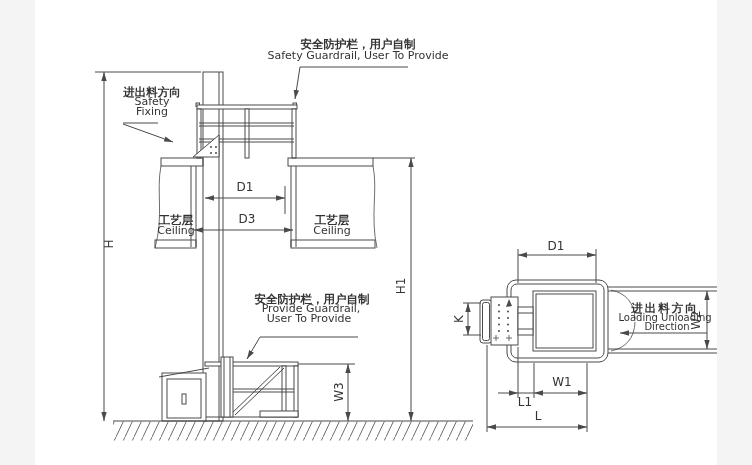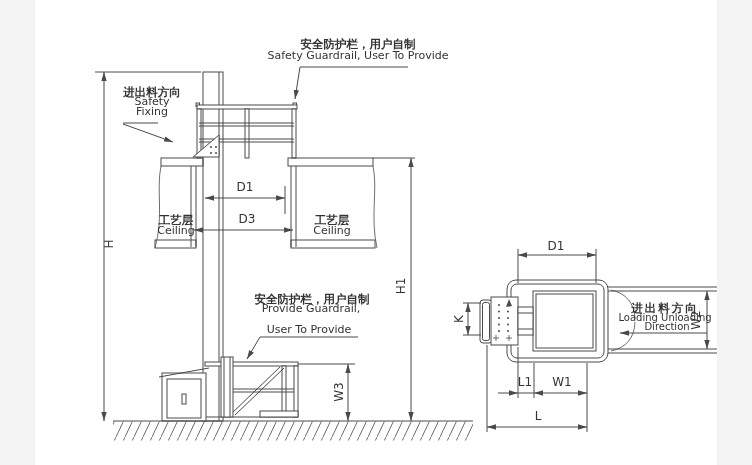--- a/index.html
+++ b/index.html
@@ -240,31 +240,31 @@
   <div class="lbl en" style="left:117px;top:102px">Safety</div>
   <div class="lbl en" style="left:117px;top:112px">Fixing</div>
 
   <div class="lbl cn" style="left:141px;top:220px">工艺层</div>
   <div class="lbl en" style="left:141px;top:231px">Ceiling</div>
   <div class="lbl cn" style="left:297px;top:220px">工艺层</div>
   <div class="lbl en" style="left:297px;top:231px">Ceiling</div>
 
   <div class="lbl cn" style="left:277px;top:299px">安全防护栏，用户自制</div>
   <div class="lbl en" style="left:276px;top:309px">Provide Guardrail,</div>
-  <div class="lbl en" style="left:274px;top:330px">User To Provide</div>
+  <div class="lbl en" style="left:274px;top:319px">User To Provide</div>
 
   <div class="lbl dim" style="left:210px;top:187px">D1</div>
   <div class="lbl dim" style="left:212px;top:219px">D3</div>
   <div class="lbl dim v" style="left:74px;top:244px">H</div>
   <div class="lbl dim v" style="left:366px;top:286px">H1</div>
   <div class="lbl dim v" style="left:304px;top:392px">W3</div>
 
   <div class="lbl dim" style="left:521px;top:246px">D1</div>
   <div class="lbl dim v" style="left:424px;top:319px">K</div>
-  <div class="lbl dim" style="left:490px;top:382px">L1</div>
+  <div class="lbl dim" style="left:490px;top:402px">L1</div>
   <div class="lbl dim" style="left:527px;top:382px">W1</div>
   <div class="lbl dim" style="left:503px;top:416px">L</div>
   <div class="lbl dim v" style="left:661px;top:320px">W2</div>
   <div class="lbl dim v" style="left:692px;top:320px">D2</div>
 
   <div class="lbl cn" style="left:630px;top:308px;letter-spacing:2px">进出料方向</div>
   <div class="lbl en10" style="left:630px;top:318px">Loading Unloading</div>
   <div class="lbl en10" style="left:632px;top:327px">Direction</div>
 
 </div>

